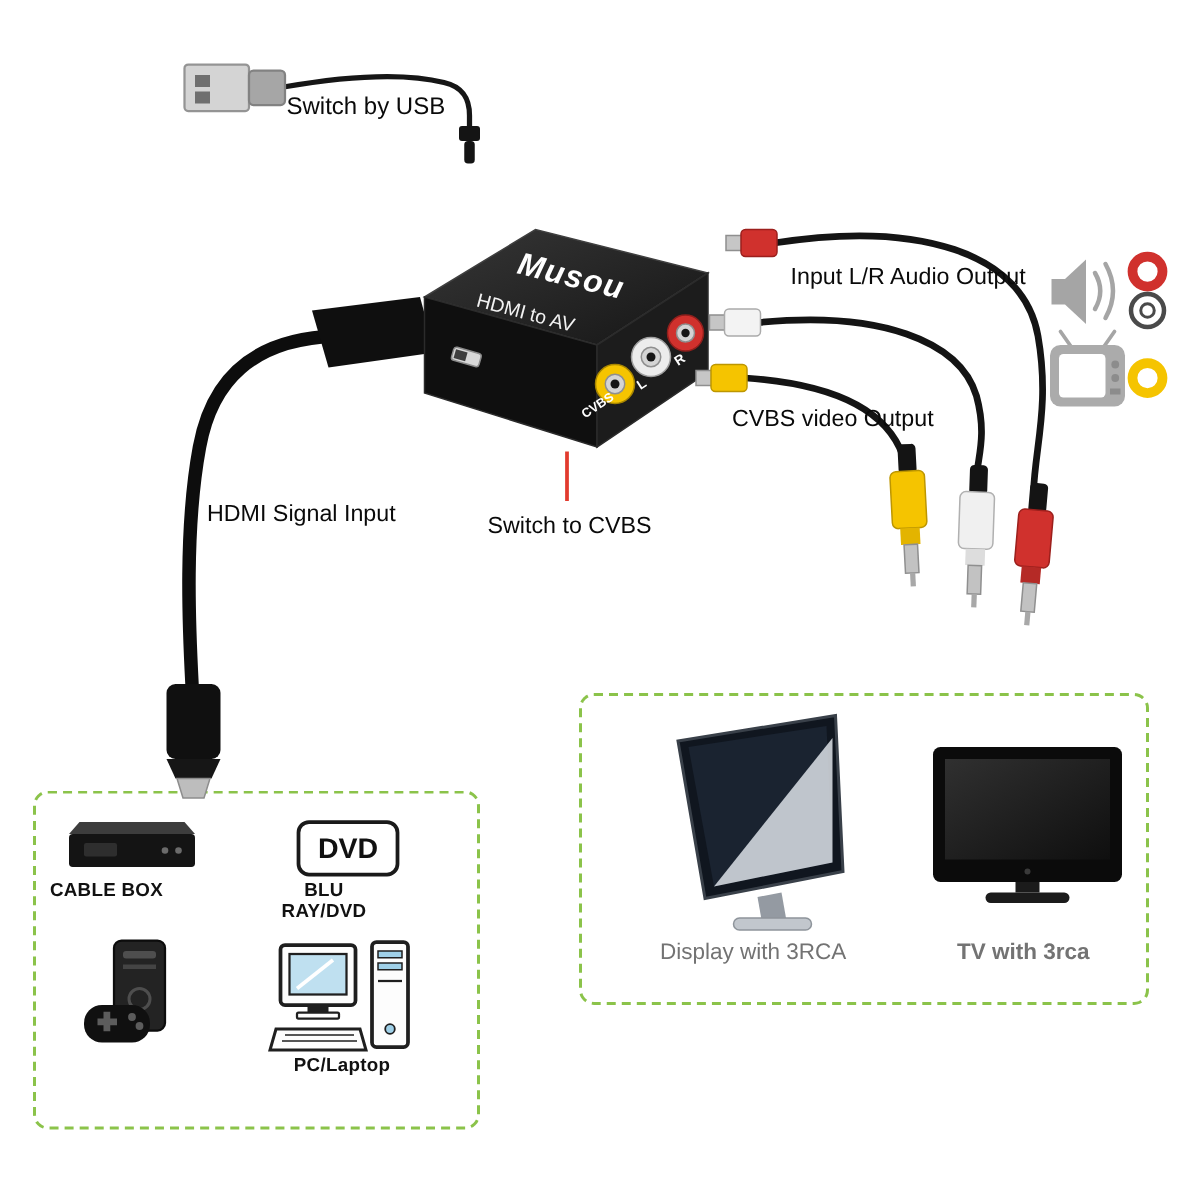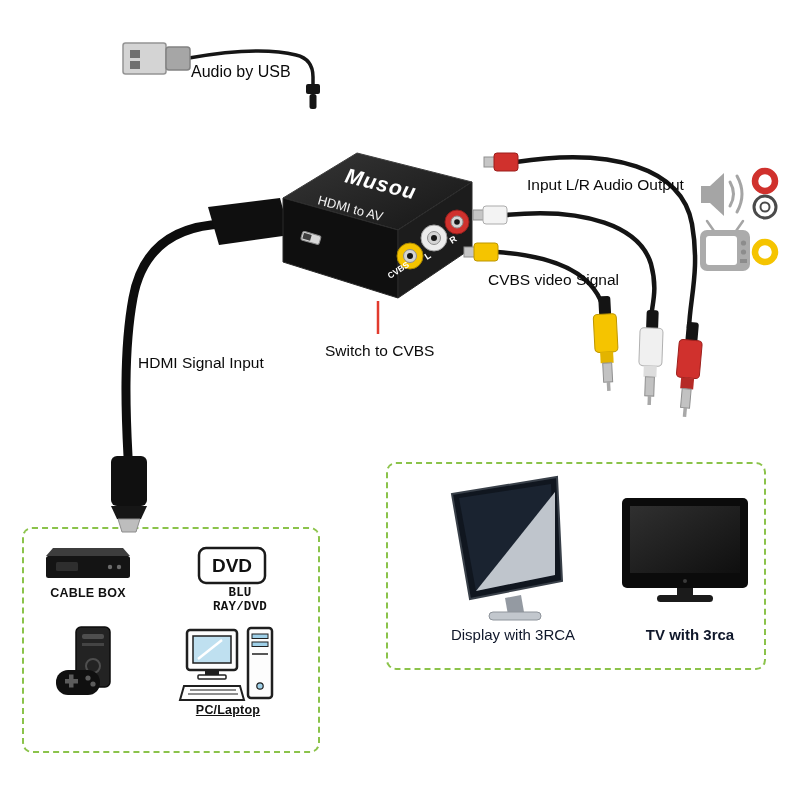--- a/index.html
+++ b/index.html
@@ -6,21 +6,21 @@
   body{
     width:800px;height:800px;background:#ffffff;
     font-family:"Liberation Sans", sans-serif;
     position:relative;overflow:hidden;
   }
   #stage{position:absolute;left:0;top:0;width:800px;height:800px;}
   #artwork{position:absolute;left:0;top:0;}
   .lbl{position:absolute;color:#0a0a0a;font-size:15.5px;white-space:nowrap;}
   .dashed-box{position:absolute;border:2px dashed #8bc34a;border-radius:10px;}
   .boxlbl{position:absolute;font-weight:bold;font-size:12.5px;color:#111;text-align:center;letter-spacing:.2px;}
-  .outlbl{position:absolute;font-size:15px;color:#0f172a;text-align:center;}
+  .outlbl{position:absolute;font-size:15px;color:#737373;}
 </style>
 </head>
 <body>
 
 <div id="stage">
 
   <div class="dashed-box" style="left:22px;top:527px;width:294px;height:222px;"></div>
   <div class="dashed-box" style="left:386px;top:462px;width:376px;height:204px;"></div>
 
   <svg id="artwork" width="800" height="800" viewBox="0 0 800 800">
@@ -192,25 +192,25 @@
     </g>
     <g>
       <rect x="622" y="498" width="126" height="90" rx="5" fill="#0b0b0b"></rect>
       <rect x="630" y="506" width="110" height="67" fill="url(#tvScreen)"></rect>
       <circle cx="685" cy="581" r="2" fill="#3a3a3a"></circle>
       <rect x="677" y="588" width="16" height="7" fill="#1b1b1b"></rect>
       <rect x="657" y="595" width="56" height="7" rx="3.5" fill="#1b1b1b"></rect>
     </g>
   </svg>
 
-  <div class="lbl" style="left:191px;top:63px;font-size:16px;">Audio by USB</div>
+  <div class="lbl" style="left:191px;top:63px;font-size:16px;">Switch by USB</div>
   <div class="lbl" style="left:527px;top:176px;">Input L/R Audio Output</div>
-  <div class="lbl" style="left:488px;top:271px;">CVBS video Signal</div>
-  <div class="lbl" style="left:138px;top:354px;">HDMI Signal Input</div>
+  <div class="lbl" style="left:488px;top:271px;">CVBS video Output</div>
+  <div class="lbl" style="left:138px;top:334px;">HDMI Signal Input</div>
   <div class="lbl" style="left:325px;top:342px;">Switch to CVBS</div>
 
-  <div class="boxlbl" style="left:43px;top:586px;width:90px;">CABLE BOX</div>
-  <div class="boxlbl" style="left:200px;top:586px;width:80px;font-family:Liberation Mono, monospace;">BLU RAY/DVD</div>
-  <div class="boxlbl" style="left:186px;top:703px;width:84px;text-decoration:underline;">PC/Laptop</div>
+  <div class="boxlbl" style="left:26px;top:586px;width:90px;">CABLE BOX</div>
+  <div class="boxlbl" style="left:176px;top:586px;width:80px;">BLU RAY/DVD</div>
+  <div class="boxlbl" style="left:186px;top:703px;width:84px;">PC/Laptop</div>
 
   <div class="outlbl" style="left:440px;top:626px;width:146px;">Display with 3RCA</div>
   <div class="outlbl" style="left:638px;top:626px;width:104px;font-weight:bold;">TV with 3rca</div>
 </div>
 
 </body></html>

